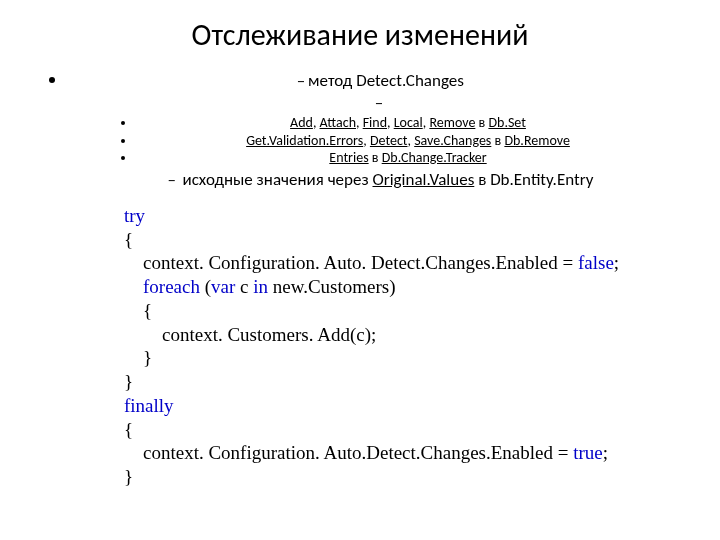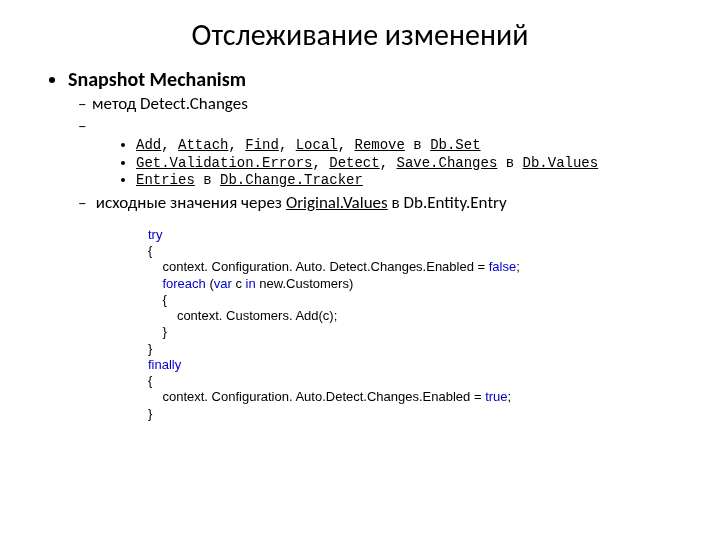--- a/index.html
+++ b/index.html
@@ -29,73 +29,73 @@
     margin: 0 0 0 10px;
     padding: 0 0 0 18px;
     font-size: 20px;
   }
   ul.lvl1 > li { margin-bottom: 2px; }
   ul.lvl2 {
     list-style: none;
     margin: 2px 0 0 10px;
     padding: 0 0 0 14px;
     font-size: 17px;
+    text-align: center;
   }
   ul.lvl2 > li::before {
     content: "–";
     display: inline-block;
     width: 14px;
     margin-left: -14px;
   }
   ul.lvl2 > li { margin: 1px 0; line-height: 1.25; }
   ul.lvl3 {
     list-style: disc;
     margin: 1px 0 2px 28px;
     padding: 0 0 0 16px;
     font-size: 14px;
   }
-  ul.lvl3 > li { margin: 0; line-height: 1.25; font-family: Liberation Mono, monospace; }
+  ul.lvl3 > li { margin: 0; line-height: 1.25; }
   .u { text-decoration: underline; }
   .code {
-    font-family: Liberation Sans, sans-serif;
-    font-size: 13px;
+    font-family: Liberation Serif, serif;
+    font-size: 19px;
     line-height: 1.25;
     white-space: pre;
     color: #000;
-    margin: 14px 0 0 108px;
+    margin: 14px 0 0 84px;
   }
   .kw { color: #0000c8; }
 </style>
 </head>
 <body>
 
 <div class="slide">
 
   <div class="title">
     <span>Отслеживание изменений</span><br>
   </div>
 
   <ul class="lvl1">
     <li>
-      <b>Snapshot Mechanism</b>
       <ul class="lvl2">
         <li>метод Detect.Changes</li>
         <li>
           <ul class="lvl3">
             <li>
               <span class="u">Add</span>,
               <span class="u">Attach</span>,
               <span class="u">Find</span>,
               <span class="u">Local</span>,
               <span class="u">Remove</span><span> в </span><span class="u">Db.Set</span>
             </li>
             <li>
               <span class="u">Get.Validation.Errors</span>,
               <span class="u">Detect</span>,
-              <span class="u">Save.Changes</span><span> в </span><span class="u">Db.Values</span>
+              <span class="u">Save.Changes</span><span> в </span><span class="u">Db.Remove</span>
             </li>
             <li>
               <span class="u">Entries</span><span> в </span><span class="u">Db.Change.Tracker</span>
             </li>
           </ul>
         </li>
         <li>
           <span>исходные значения через </span><span class="u">Original.Values</span><span> в Db.Entity.Entry</span>
         </li>
       </ul>

